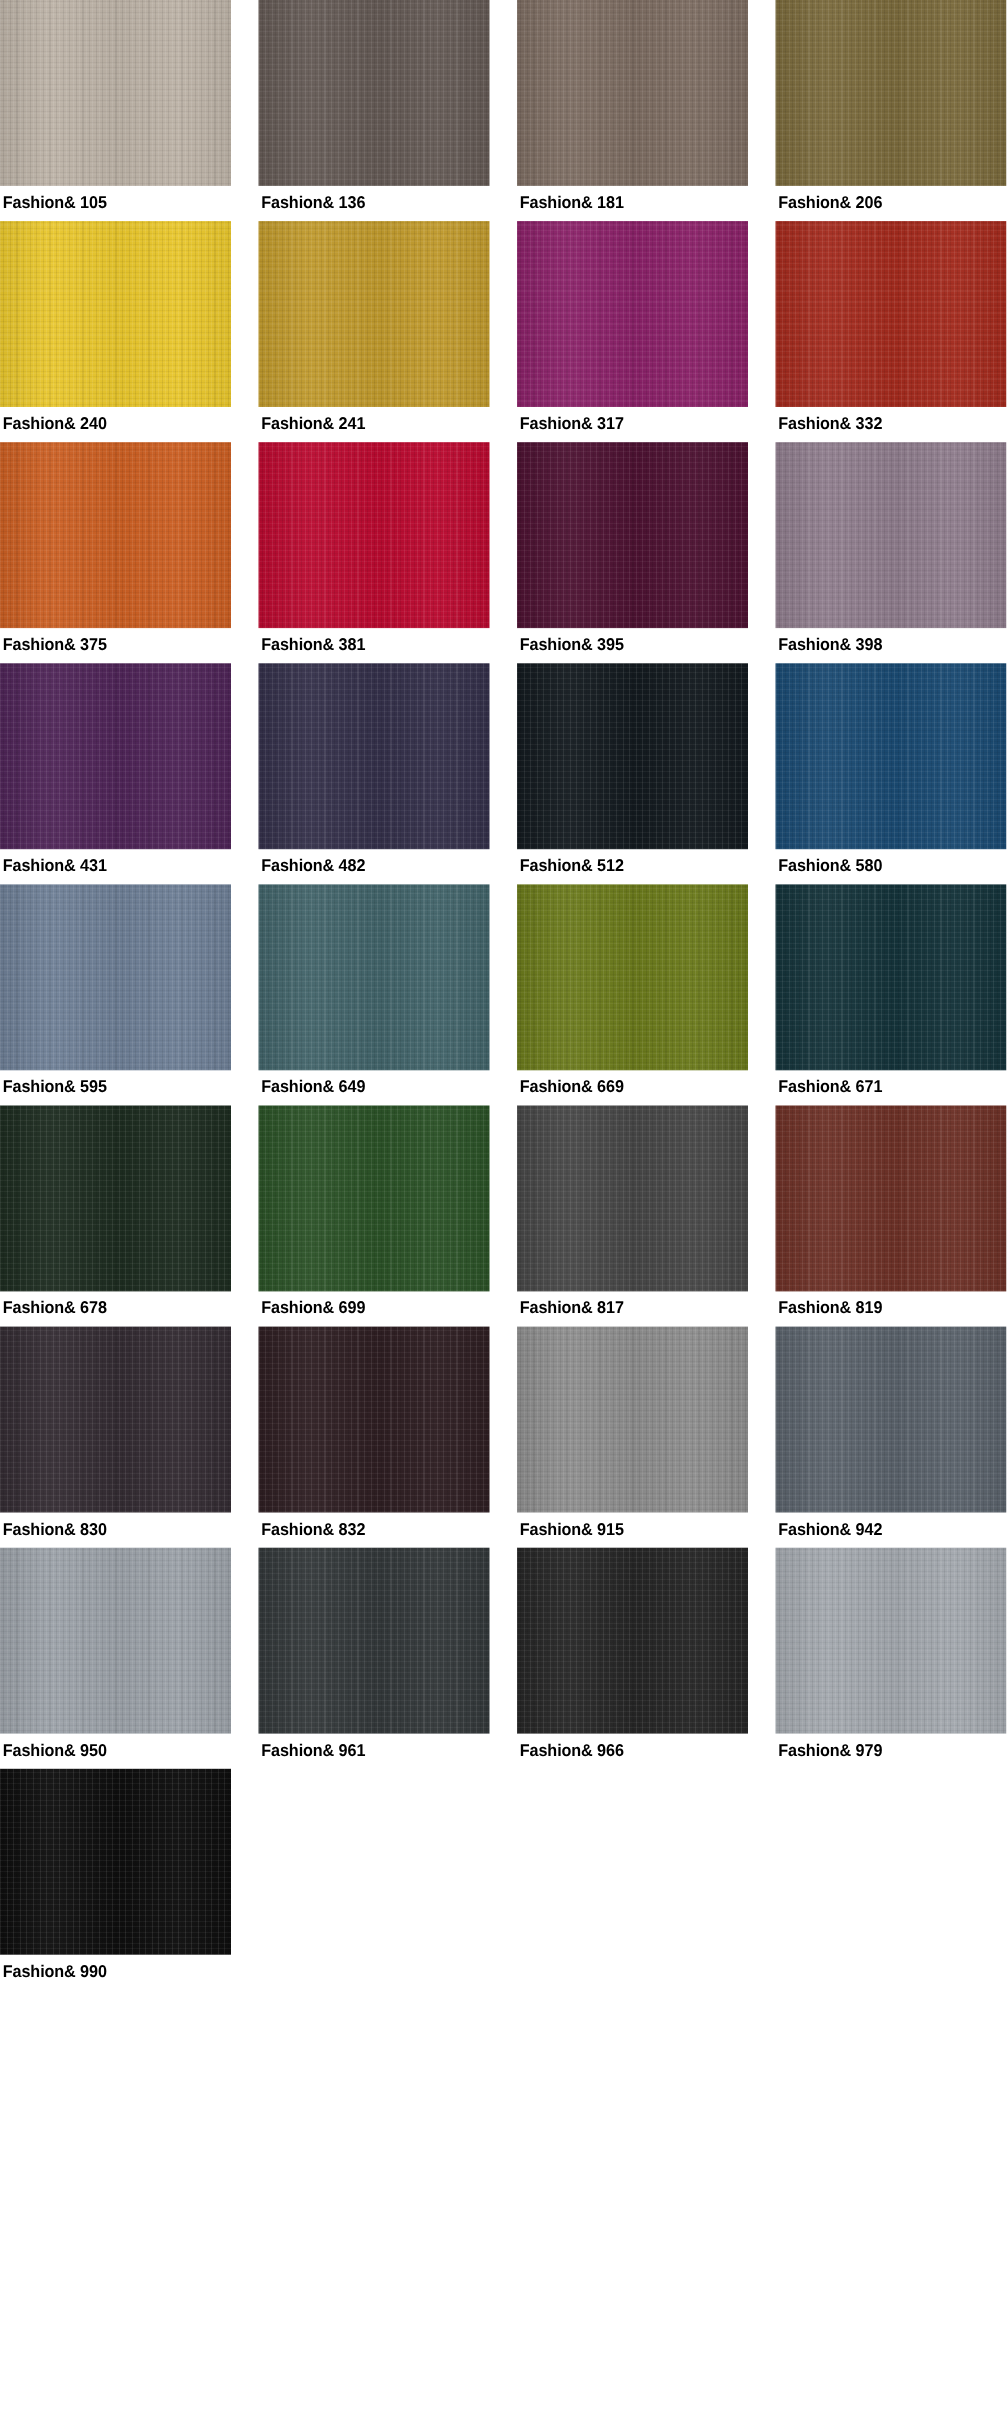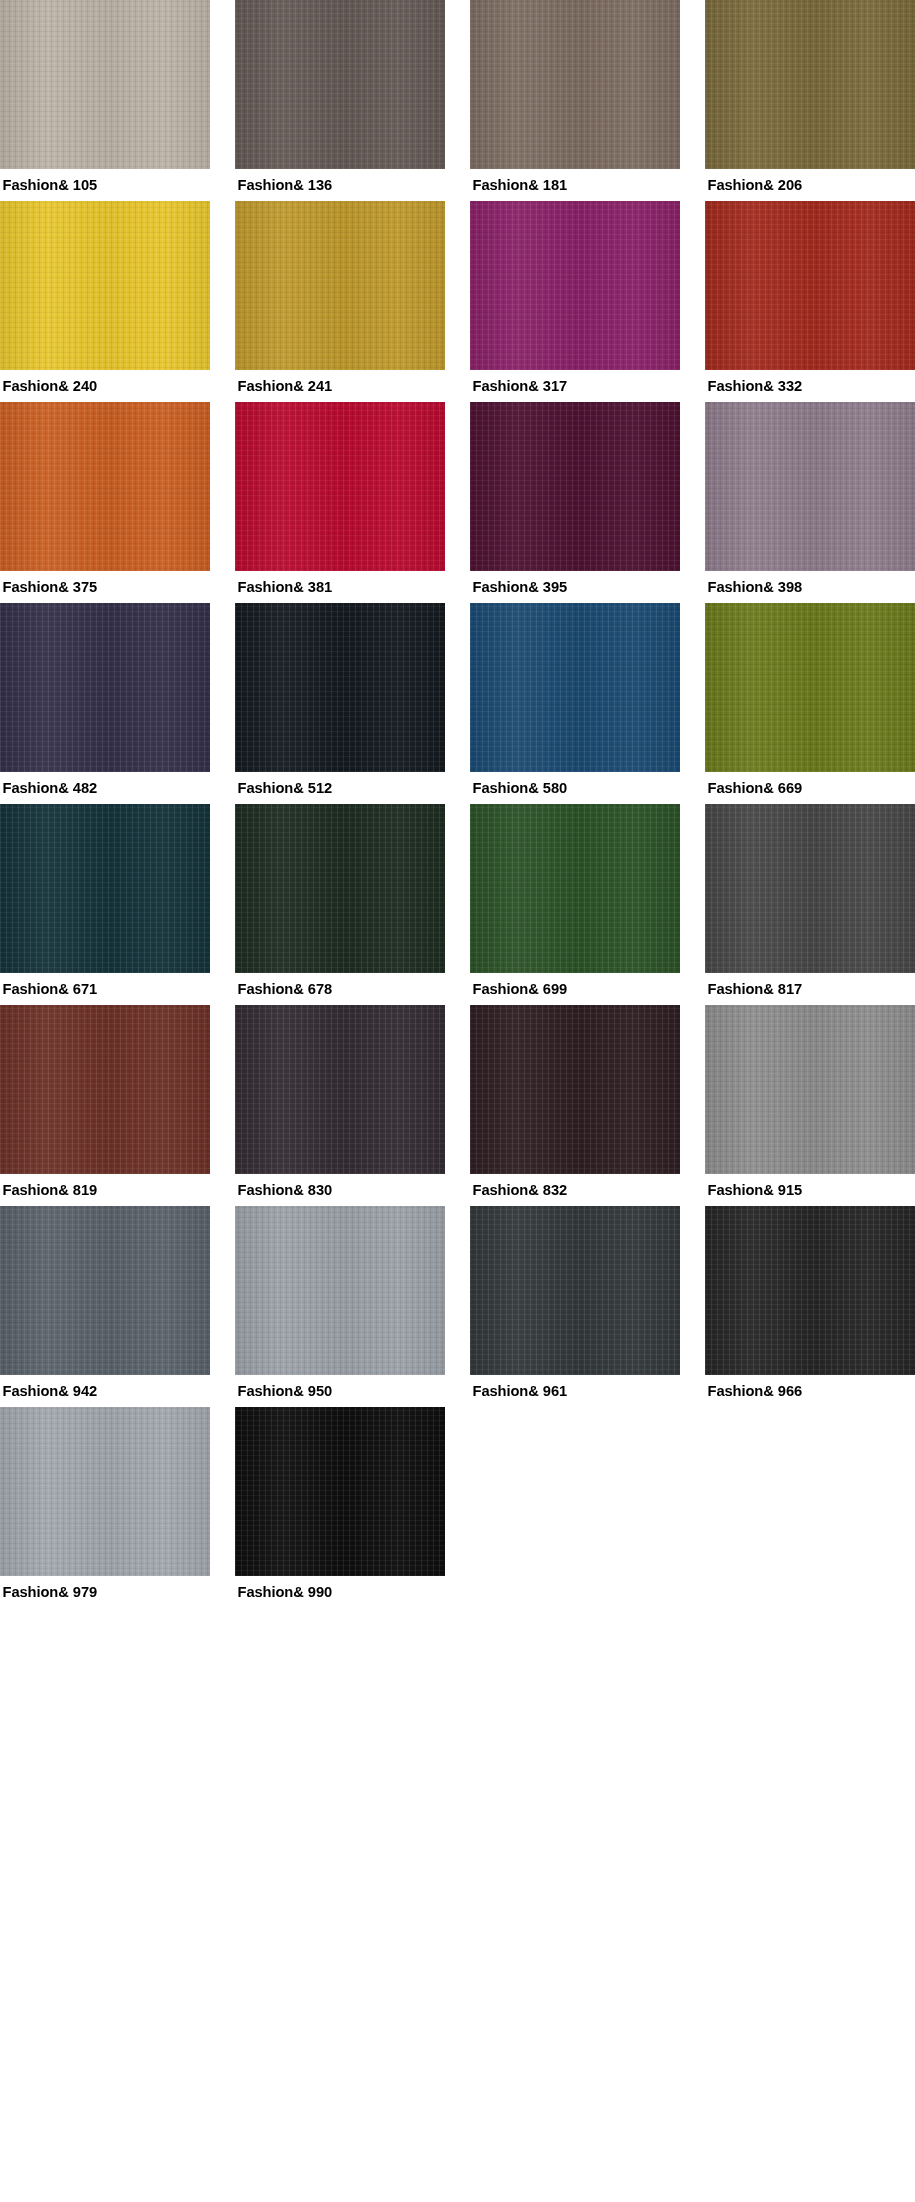--- a/index.html
+++ b/index.html
@@ -182,20 +182,27 @@
       <div class="swatch-label">Fashion&amp; 395</div>
     </div>
     <div class="swatch-cell">
       <div class="swatch-chip" style="background-color: rgb(142, 124, 140);">
         <div class="weave"></div>
         <div class="shade"></div>
       </div>
       <div class="swatch-label">Fashion&amp; 398</div>
     </div>
     <div class="swatch-cell">
+      <div class="swatch-chip" style="background-color: rgb(79, 37, 88);">
+        <div class="weave"></div>
+        <div class="shade"></div>
+      </div>
+      <div class="swatch-label">Fashion&amp; 431</div>
+    </div>
+    <div class="swatch-cell">
       <div class="swatch-chip" style="background-color: rgb(52, 48, 74);">
         <div class="weave"></div>
         <div class="shade"></div>
       </div>
       <div class="swatch-label">Fashion&amp; 482</div>
     </div>
     <div class="swatch-cell">
       <div class="swatch-chip" style="background-color: rgb(19, 26, 31);">
         <div class="weave"></div>
         <div class="shade"></div>
@@ -203,20 +210,34 @@
       <div class="swatch-label">Fashion&amp; 512</div>
     </div>
     <div class="swatch-cell">
       <div class="swatch-chip" style="background-color: rgb(26, 74, 114);">
         <div class="weave"></div>
         <div class="shade"></div>
       </div>
       <div class="swatch-label">Fashion&amp; 580</div>
     </div>
     <div class="swatch-cell">
+      <div class="swatch-chip" style="background-color: rgb(110, 127, 150);">
+        <div class="weave"></div>
+        <div class="shade"></div>
+      </div>
+      <div class="swatch-label">Fashion&amp; 595</div>
+    </div>
+    <div class="swatch-cell">
+      <div class="swatch-chip" style="background-color: rgb(66, 100, 106);">
+        <div class="weave"></div>
+        <div class="shade"></div>
+      </div>
+      <div class="swatch-label">Fashion&amp; 649</div>
+    </div>
+    <div class="swatch-cell">
       <div class="swatch-chip" style="background-color: rgb(107, 122, 28);">
         <div class="weave"></div>
         <div class="shade"></div>
       </div>
       <div class="swatch-label">Fashion&amp; 669</div>
     </div>
     <div class="swatch-cell">
       <div class="swatch-chip" style="background-color: rgb(20, 51, 58);">
         <div class="weave"></div>
         <div class="shade"></div>

